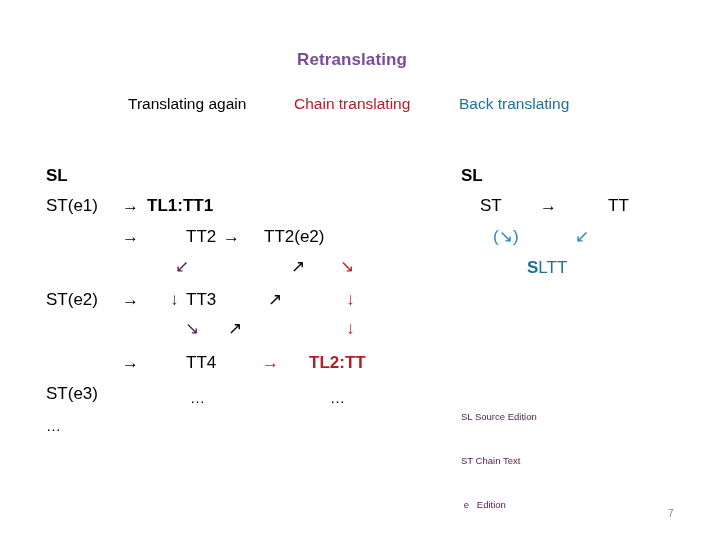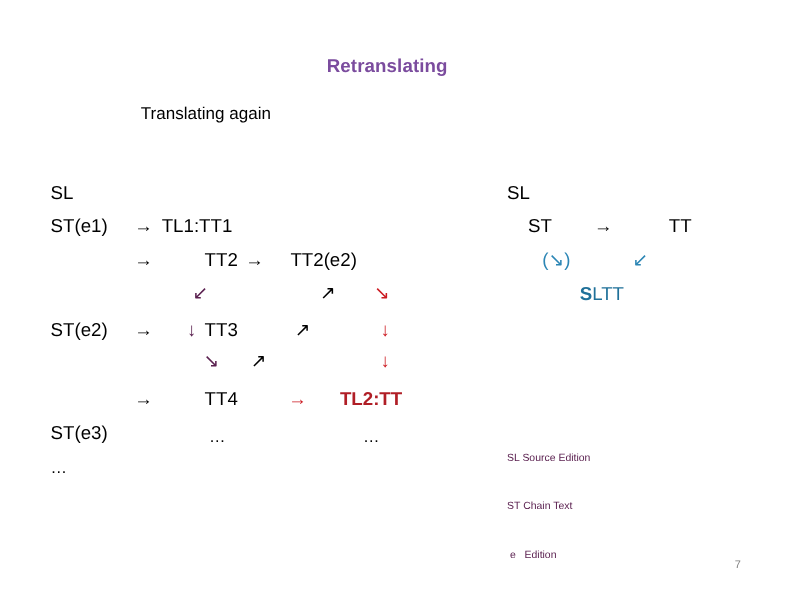--- a/index.html
+++ b/index.html
@@ -38,21 +38,21 @@
   .sub-black { color: #000000; }
   .sub-red   { color: #B01E26; }
   .sub-blue  { color: #1F7099; }
 
   
   .dg {
     font-size: 17px;
     color: #000000;
     line-height: 1;
   }
-  .dg-bold { font-weight: normal; }
+  .dg-bold { font-weight: bold; }
   .dg-red  { color: #B01E26; font-weight: bold; }
   .dg-blue { color: #1F7099; }
   .dg-blue b { font-weight: bold; }
 
   
   .arw {
     font-size: 17px;
     line-height: 1;
   }
   .arw-black  { color: #000000; }
@@ -78,21 +78,23 @@
 </style>
 </head>
 <body>
 
 <div class="slide">
 
   <div class="abs sub-head sub-black" style="left:128px; top:95px;">Translating again</div>
 
   <div class="abs title-main" style="left:297px; top:50px;">Retranslating</div>
 
+  <div class="abs sub-head sub-red" style="left:294px; top:95px;">Chain translating</div>
 
+  <div class="abs sub-head sub-blue" style="left:459px; top:95px;">Back translating</div>
 
   <div>
 
     <div class="abs dg dg-bold" style="left:46px; top:167px;">SL</div>
 
     <div class="abs dg" style="left:46px; top:197px;">ST(e1)</div>
     <div class="abs arw arw-black" style="left:122px; top:197px;">→</div>
     <div class="abs dg dg-bold" style="left:147px; top:197px;">TL1:TT1</div>
 
     <div class="abs arw arw-black" style="left:122px; top:228px;">→</div>

